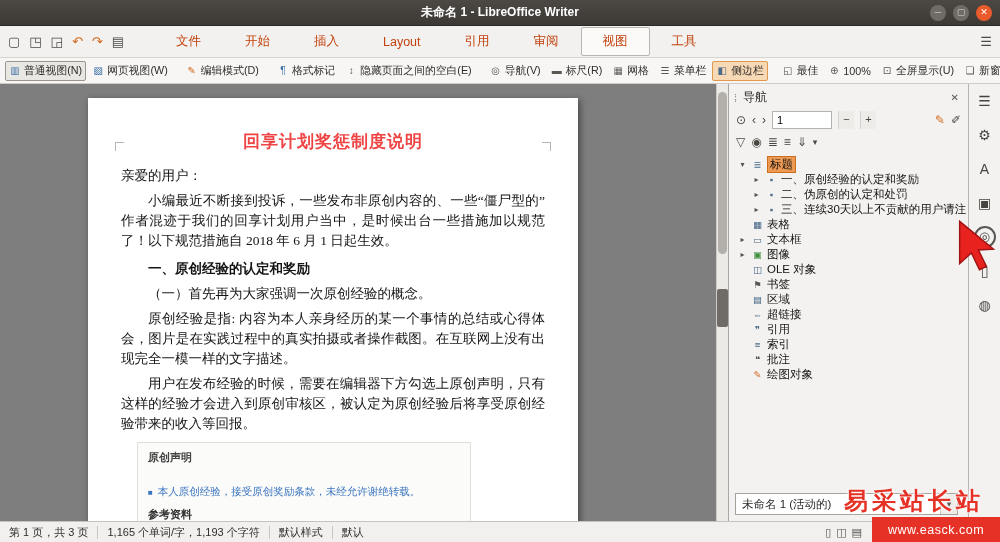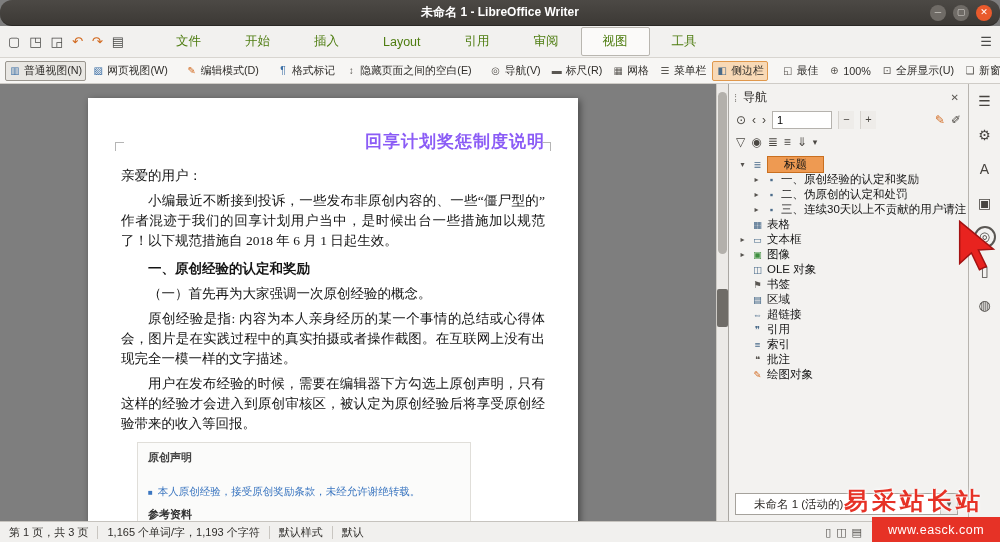--- a/index.html
+++ b/index.html
@@ -7,33 +7,33 @@
   body {
     font-family: "Liberation Sans","DejaVu Sans",sans-serif;
     position: relative; overflow: hidden; background:#7e7e7e;
     -webkit-font-smoothing: antialiased;
   }
   .window { position:absolute; inset:0; display:flex; flex-direction:column; }
 
   
   .titlebar { height:26px; background:linear-gradient(#4c4945,#3c3935); color:#fff;
     display:flex; align-items:center; position:relative; flex:0 0 auto;
-    border-bottom:1px solid #2a2825;border-radius:12px; }
+    border-bottom:1px solid #2a2825; }
   .win-title { flex:1; text-align:center; font-weight:bold; font-size:12px; }
   .win-controls { position:absolute; right:8px; top:5px; display:flex; gap:7px; }
   .wbtn { width:16px; height:16px; border-radius:50%; background:#6f6b66; color:#d8d4cf;
     font-size:9px; line-height:15px; text-align:center; cursor:default; }
   .wbtn.close { background:#e95a2c; color:#fff; }
 
   
   .tabrow { height:32px; background:#f2f1ef; border-bottom:1px solid #d8d5d0;
     display:flex; align-items:center; padding:0 8px; flex:0 0 auto; }
   .quick-icons { display:flex; gap:9px; margin-right:30px; color:#4a4a48; font-size:13px; }
   .qicon { cursor:default; }
-  .tab { padding:5px 21px; font-size:12.5px; color:#4d7c0f; border-radius:2px;
+  .tab { padding:5px 21px; font-size:12.5px; color:#c2410c; border-radius:2px;
     border:1px solid transparent; white-space:nowrap; }
   .tab.active { background:#fbfaf9; border-color:#b9b6b0; }
   .tabrow-right { margin-left:auto; display:flex; gap:10px; color:#4a4a48; font-size:13px; }
 
   
   .toolbar { height:26px; background:#f7f6f4; border-bottom:1px solid #cfccc7;
     display:flex; align-items:center; padding:0 5px; gap:2px; font-size:10.8px;
     color:#2f2d2a; flex:0 0 auto; white-space:nowrap; }
   .titem { display:flex; align-items:center; gap:3px; padding:2px 3px;
     border:1px solid transparent; border-radius:2px; }
@@ -47,21 +47,21 @@
   
   .main { flex:1 1 auto; display:flex; min-height:0; position:relative; }
 
   .docarea { flex:1; background:#7e7e7e; position:relative; overflow:hidden; }
   .page { position:absolute; left:88px; top:14px; width:490px; height:760px;
     background:#fff; box-shadow:2px 2px 7px rgba(0,0,0,.45);
     padding:26px 33px 0 33px; font-family:"Liberation Serif","DejaVu Serif",serif; }
   .cm { position:absolute; width:9px; height:9px; }
   .cm.tl { left:27px; top:44px; border-left:1px solid #b5b5b5; border-top:1px solid #b5b5b5; }
   .cm.tr { right:27px; top:44px; border-right:1px solid #b5b5b5; border-top:1px solid #b5b5b5; }
-  .doc-title { text-align:right; font-size:17px; font-weight:bold; color:#8b5cf6;
+  .doc-title { text-align:center; font-size:17px; font-weight:bold; color:#ef4444;
     margin:6px 0 13px; letter-spacing:1px; }
   .page p { font-size:13.5px; line-height:20px; color:#141414; text-align:justify;
     margin-bottom:5px; }
   .ind { text-indent:2em; }
   .doc-h1 { font-weight:bold; margin-top:8px; font-size:13.5px; }
   .embed { margin:8px 0 0 16px; width:334px; background:#fbfbfa;
     border:1px solid #e0ded9; padding:7px 10px;
     font-family:"Liberation Sans","DejaVu Sans",sans-serif; }
   .embed-title { font-size:11px; color:#444; font-weight:bold; margin-bottom:20px; }
   .embed-line { font-size:10.5px; color:#3b76c0; display:flex; gap:5px; align-items:center; }
@@ -87,27 +87,27 @@
   .spin-btn { width:16px; height:18px; border-left:1px solid #d5d2cd; text-align:center;
     font-size:11px; line-height:17px; color:#4a4742; background:#eeece9; }
   .tb-spacer { flex:1; }
 
   .tree { flex:1; padding:5px 2px 0 4px; overflow:hidden; }
   .trow { display:flex; align-items:center; height:15px; gap:3px; padding-left:4px; }
   .trow .tw { width:11px; font-size:8px; color:#55524e; text-align:center; flex:0 0 auto; }
   .trow .ticon { font-size:9.5px; width:13px; text-align:center; flex:0 0 auto; }
   .trow .tlabel { font-size:11.5px; color:#141414; white-space:nowrap; overflow:hidden; }
   .trow.child { padding-left:18px; }
-  .sel-label { background:#ee9a52; border:1px solid #c96f1f; padding:0 16px; color:#23140a; }
+  .sel-label { background:#ee9a52; border:1px solid #c96f1f; padding:0 2px; color:#23140a; }
 
   .splitter-handle { position:absolute; left:-12px; top:205px; width:11px; height:38px;
     background:#6f6c67; border-radius:2px; }
   .nav-combo { position:absolute; left:6px; right:10px; bottom:6px; height:22px;
     border:1px solid #a5a29c; background:#fff; display:flex; align-items:center;
-    padding:0 0 0 18px; font-size:11.5px; color:#2b2825;margin-top:48px; }
+    padding:0 0 0 6px; font-size:11.5px; color:#2b2825;margin-top:48px; }
   .nav-combo .clabel { flex:1; white-space:nowrap; overflow:hidden; }
   .combo-btn { width:17px; height:20px; background:#eeece9; border-left:1px solid #c5c2bd;
     text-align:center; font-size:9px; line-height:20px; color:#4a4742; }
 
   
   .iconstrip { width:32px; background:#f3f2f0; border-left:1px solid #b7b4af;
     display:flex; flex-direction:column; align-items:center; padding-top:6px; gap:12px;
     font-size:14px; color:#474440; flex:0 0 auto; }
   .strip-icon { width:22px; height:22px; text-align:center; line-height:22px; }
   .strip-icon.active { border:2px solid #5a5753; border-radius:50%; line-height:18px; font-size:13px; }

